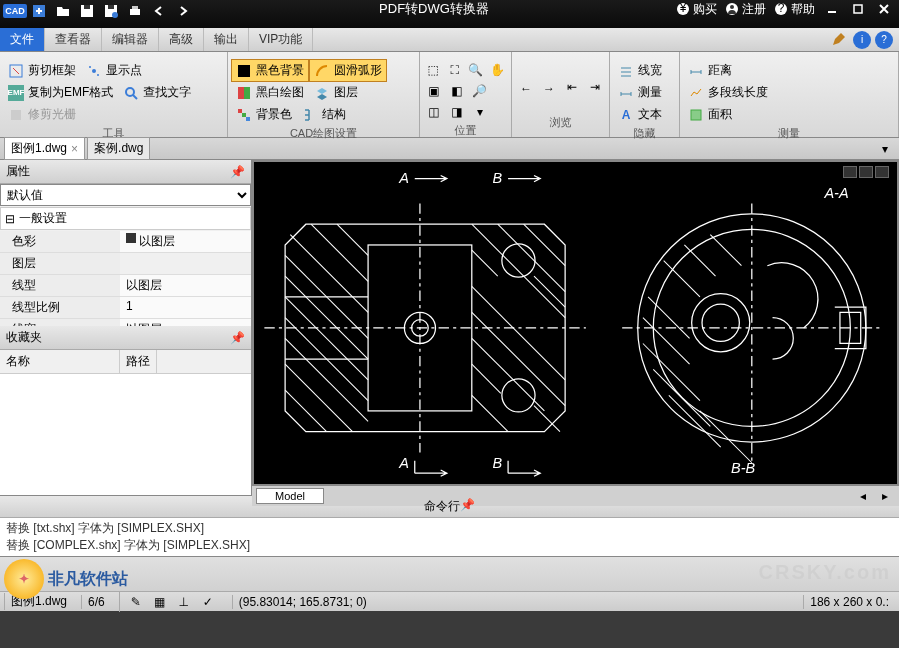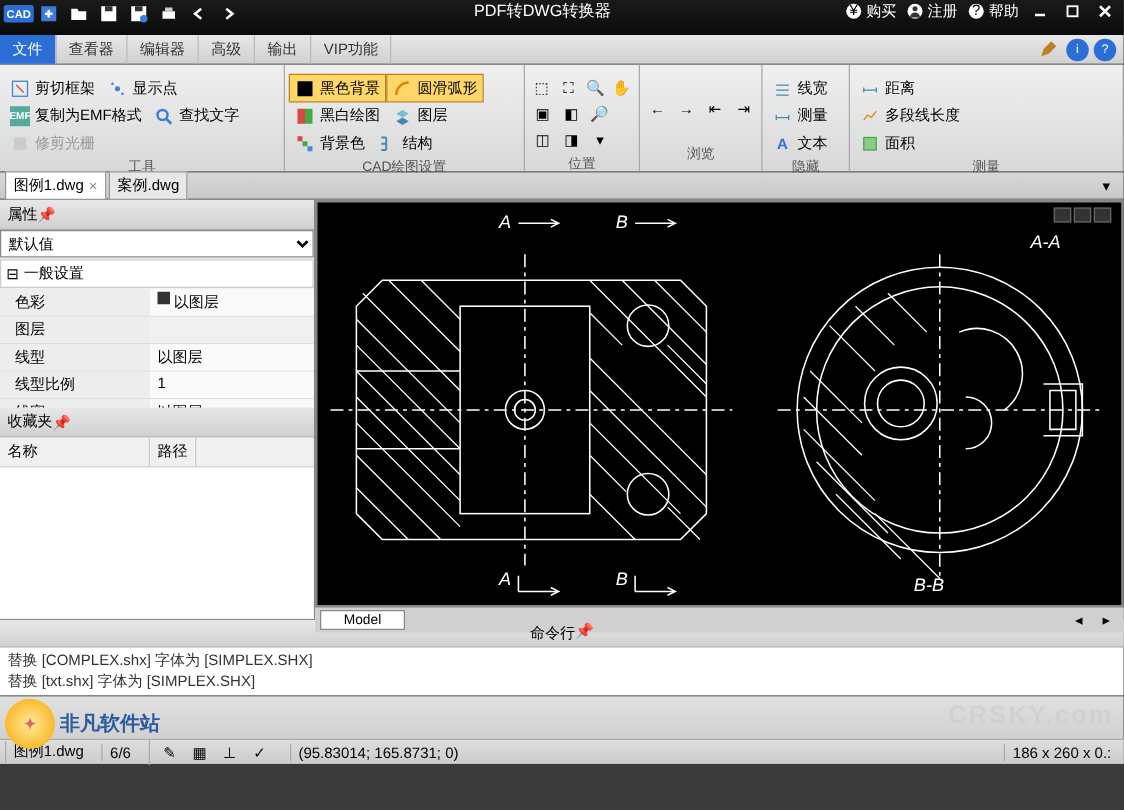--- a/index.html
+++ b/index.html
@@ -26,21 +26,21 @@
 .ric{width:16px;height:16px;display:inline-flex;align-items:center;justify-content:center;flex-shrink:0}
 .rrow{display:flex;gap:2px}
 .icon-row{display:flex;gap:3px}
 .icon-btn{width:20px;height:20px;display:flex;align-items:center;justify-content:center;cursor:pointer}
 .doc-tabs{height:22px;background:linear-gradient(#d8d8d8,#c8c8c8);display:flex;align-items:center;padding:0 4px;gap:2px;border-bottom:1px solid #888}
 .doc-tab{background:#e8e8e8;border:1px solid #999;padding:2px 6px;display:flex;align-items:center;gap:4px;cursor:pointer}
 .doc-tab.active{background:#fff}
 .doc-close{color:#888;cursor:pointer}
 .main-area{display:flex;height:335px}
 .side-panel{width:252px;background:#e8e8e8;display:flex;flex-direction:column;border-right:1px solid #888}
-.panel-hdr{background:linear-gradient(#e8e8e8,#d0d0d0);padding:3px 6px;border-bottom:1px solid #aaa;display:flex;align-items:center}
+.panel-hdr{background:linear-gradient(#e8e8e8,#d0d0d0);padding:3px 6px;border-bottom:1px solid #aaa;display:flex;justify-content:space-between;align-items:center}
 .pin{cursor:pointer}
 .prop-select{width:100%;border:1px solid #888;padding:2px;background:#fff}
 .prop-grid{background:#f0f0f0;overflow:auto}
 .prop-sec{background:#fff;padding:2px 4px;border:1px solid #ccc;margin:1px 0;display:flex;align-items:center;gap:4px}
 .prop-row{display:flex;border-bottom:1px solid #ddd}
 .prop-k{width:120px;padding:2px 12px;background:#ededed}
 .prop-v{flex:1;padding:2px 6px;background:#fafafa;display:flex;align-items:flex-start;gap:3px}
 .sq{display:inline-block;width:10px;height:10px;background:#333}
 .fav-hdr{display:flex;border-bottom:1px solid #ccc;background:#f0f0f0}
 .fav-col{padding:3px 6px;border-right:1px solid #ccc}
@@ -532,22 +532,22 @@
     </div>
   </div>
 </div>
 
 <div class="cmd-panel">
   <div class="cmd-hdr">
       <span>命令行</span>
       <span class="pin">📌</span>
     </div>
   <div class="cmd-body">
+    <div>替换 [txt.shx] 字体为 [SIMPLEX.SHX]</div>
     <div>替换 [COMPLEX.shx] 字体为 [SIMPLEX.SHX]</div>
-    <div>替换 [txt.shx] 字体为 [SIMPLEX.SHX]</div>
   </div>
 </div>
 
 <div class="statusbar">
   <div class="watermark">
     <div class="wm-logo">✦</div>
     <div class="wm-text">非凡软件站</div>
   </div>
   <div class="wm-url">CRSKY.com</div>
   <div class="status-row">

